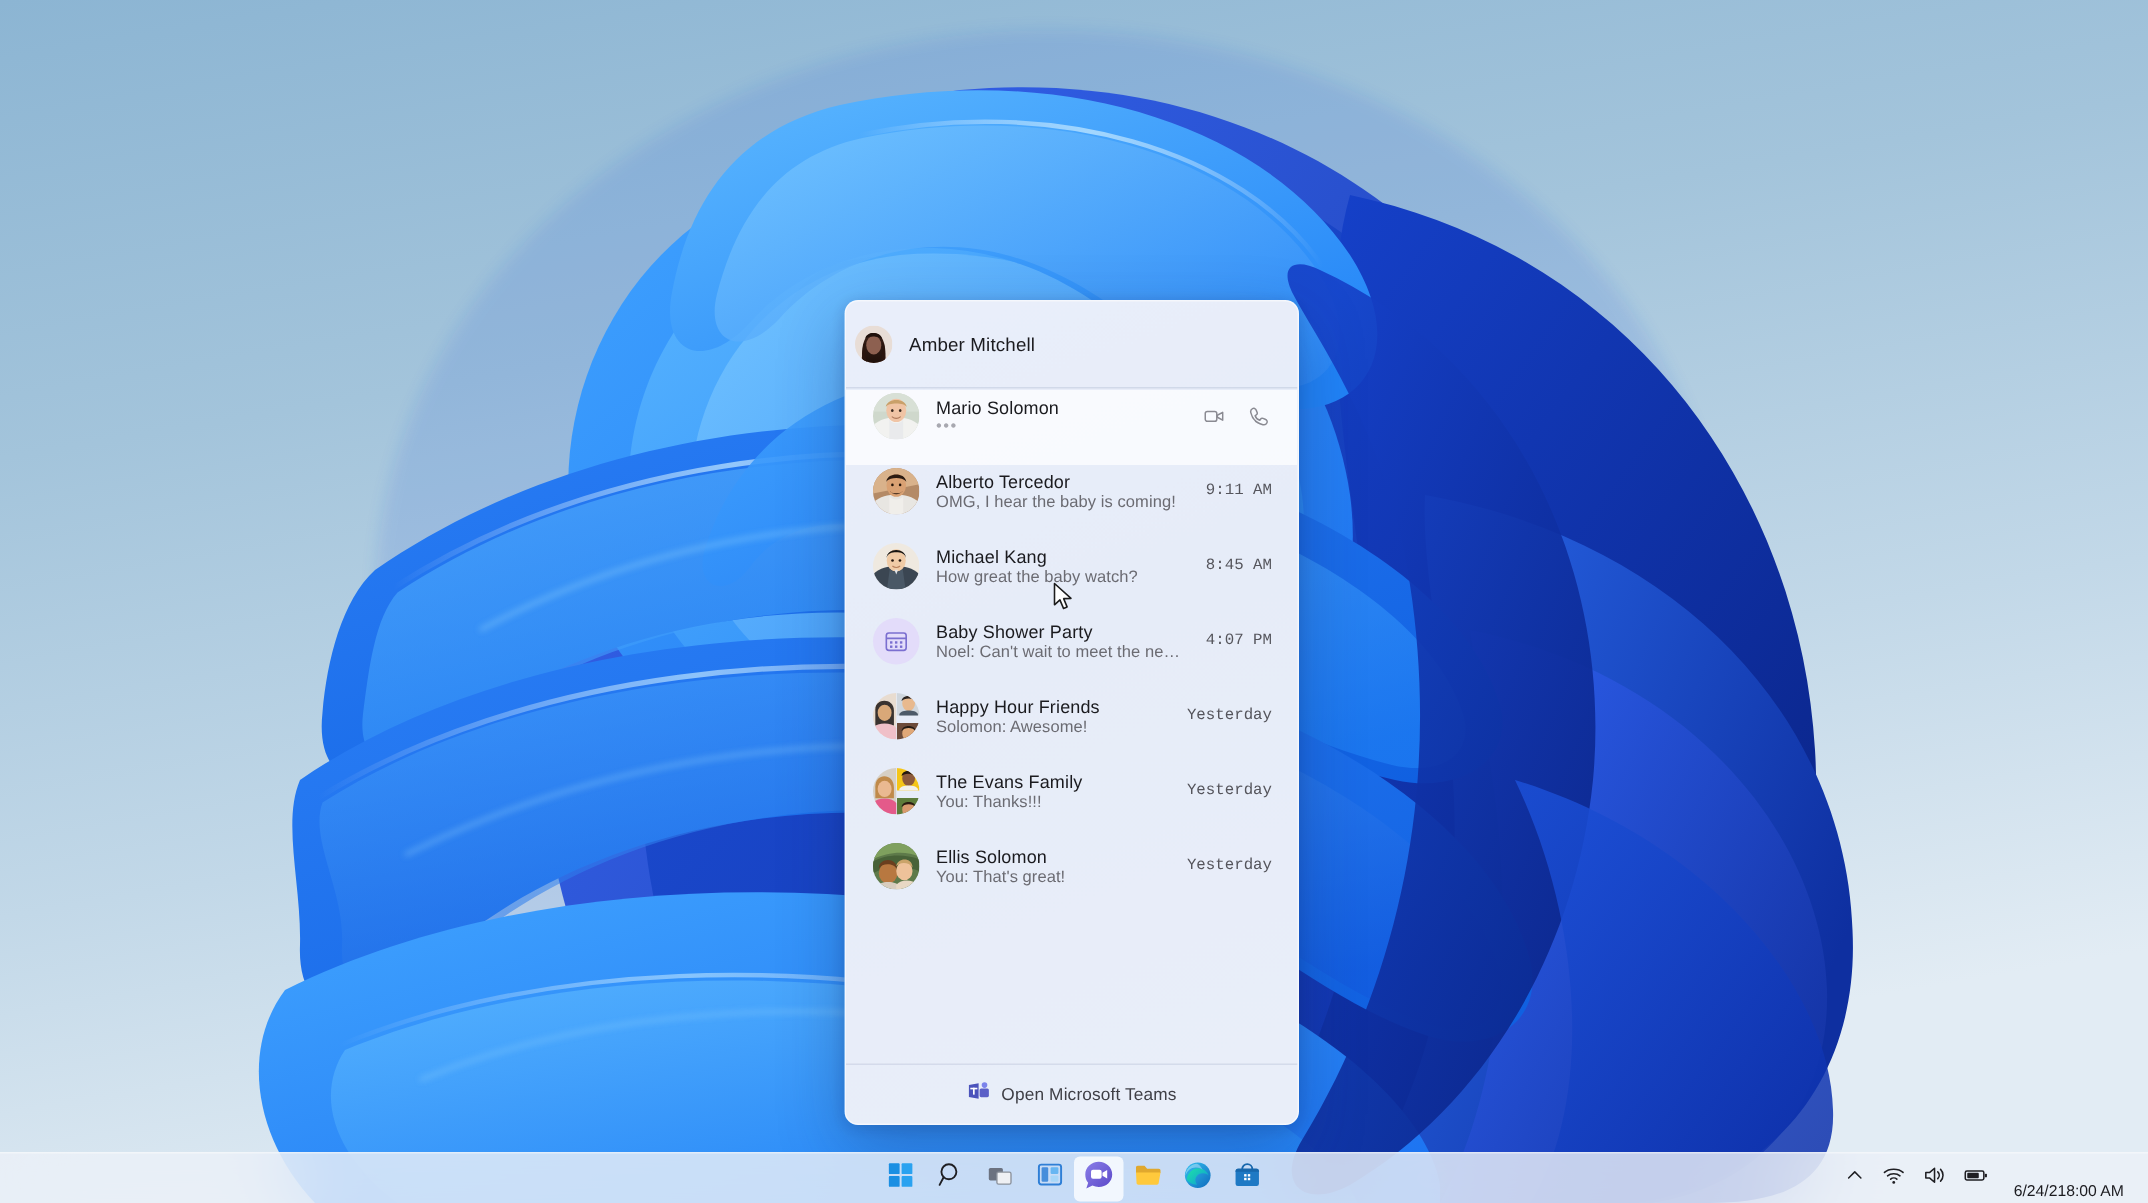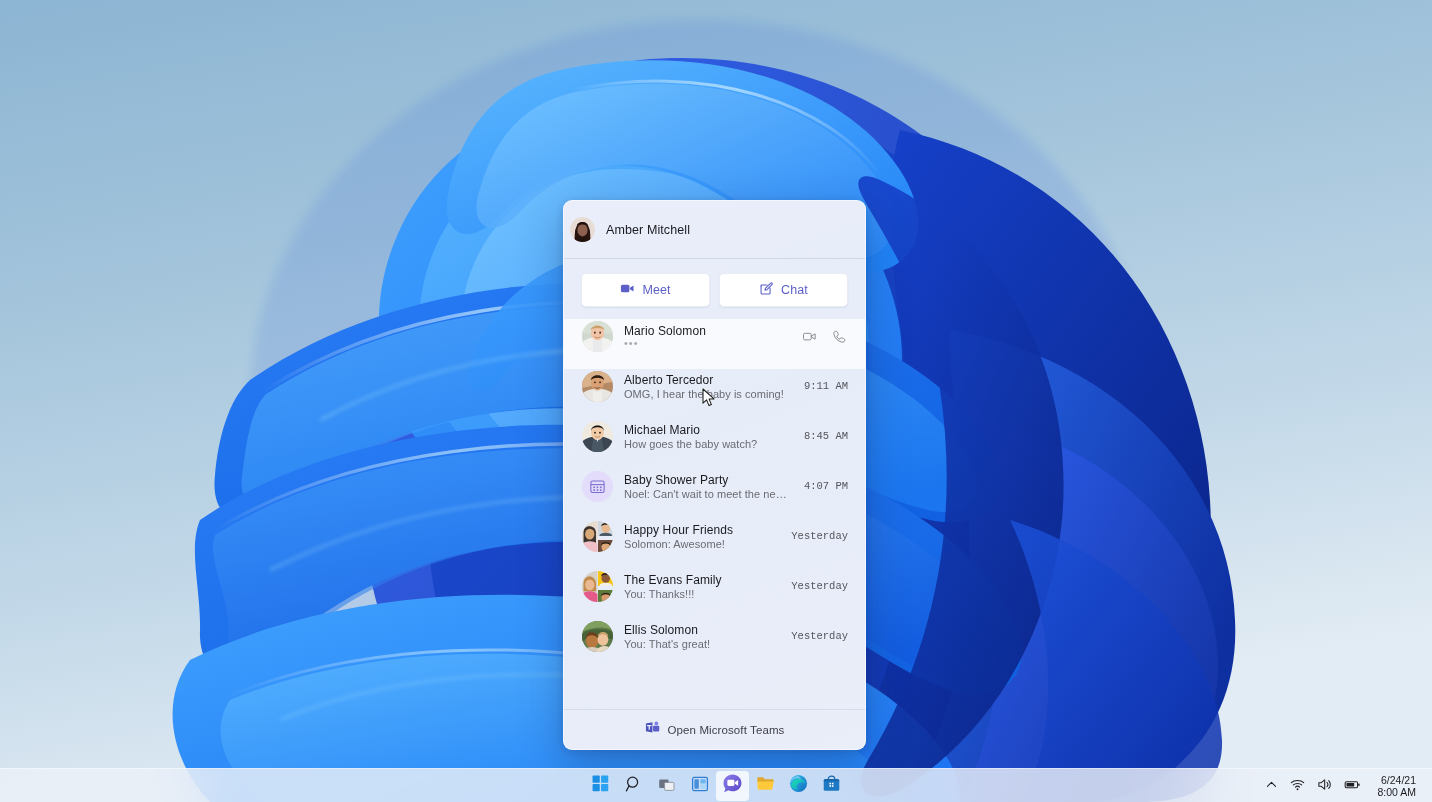--- a/index.html
+++ b/index.html
@@ -98,21 +98,21 @@
   .tb-btn.highlight { background:rgba(255,255,255,0.78); }
   #tray {
     position:absolute; right:8px; top:0; height:34px;
     display:flex; align-items:center; gap:0px;
   }
   .tray-btn {
     height:28px; display:flex; align-items:center; justify-content:center;
     padding:0 6px; border-radius:4px; cursor:pointer;
   }
   #clock {
-    display:flex; flex-direction:column; align-items:flex-end; justify-content:center;
+    display:flex; flex-direction:row; align-items:flex-end; justify-content:center;
     padding:0 8px 0 10px; height:28px; border-radius:4px; cursor:pointer;
     font-size:10.5px; color:#1b1b1f; line-height:12px;
   }
 
   #cursor { position:absolute; left:702px; top:388px; pointer-events:none; }
 </style>
 </head>
 <body>
 
 <div id="desktop">
@@ -238,41 +238,20 @@
           <path d="M8 40 C 6 22 10 8 20 8 C 30 8 34 22 32 40 Z" fill="url(#ahair)"></path>
           <ellipse cx="20" cy="21" rx="8" ry="10" fill="#8d6050"></ellipse>
           <path d="M11 14 C 12 6 28 6 29 15 C 27 11 13 11 11 14 Z" fill="#1f100b"></path>
           <path d="M9 20 C 7 30 8 40 9 40 L 13 40 C 11 32 10 25 11 18 Z" fill="#2a150e"></path>
           <path d="M31 20 C 33 30 32 40 31 40 L 27 40 C 29 32 30 25 29 18 Z" fill="#2a150e"></path>
         </svg>
       </div>
       <div class="header-name">Amber Mitchell</div>
     </div>
 
-    <div class="action-row">
-      <div class="action-btn">
-        <span>
-          <svg width="15" height="15" viewBox="0 0 16 16">
-            <rect x="1" y="4" width="9" height="8" rx="1.6" fill="#5b5fc7"></rect>
-            <path d="M10.6 7.2 L14.4 4.8 L14.4 11.2 L10.6 8.8 Z" fill="#5b5fc7"></path>
-          </svg>
-        </span>
-        <span class="action-label">Meet</span>
-      </div>
-      <div class="action-btn">
-        <span>
-          <svg width="15" height="15" viewBox="0 0 16 16">
-            <path d="M2.2 5.2 L2.2 13 C 2.2 13.5 2.6 13.9 3.1 13.9 L10.9 13.9 C 11.4 13.9 11.8 13.5 11.8 13 L11.8 7.4" stroke="#5b5fc7" stroke-width="1.15" fill="none" stroke-linecap="round"></path>
-            <path d="M2.2 5.2 C 2.2 4.7 2.6 4.3 3.1 4.3 L8.6 4.3" stroke="#5b5fc7" stroke-width="1.15" fill="none" stroke-linecap="round"></path>
-            <path d="M13.6 2.1 L14.0 2.5 C 14.35 2.85 14.35 3.35 14.0 3.7 L8.3 9.4 L6.4 9.8 L6.8 7.9 L12.5 2.2 C 12.8 1.85 13.3 1.8 13.6 2.1 Z" stroke="#5b5fc7" stroke-width="1.15" fill="none" stroke-linejoin="round"></path>
-          </svg>
-        </span>
-        <span class="action-label">Chat</span>
-      </div>
-    </div>
 
 
     <div class="chat-list">
 
       <div class="chat-item active">
         <div class="avatar chat-avatar">
           <svg viewBox="0 0 40 40">
             <rect width="40" height="40" fill="#cfd8cc"></rect>
             <rect x="0" y="0" width="40" height="16" fill="#d8e0d6"></rect>
             <path d="M0 28 C 6 22 13 21 20 21 C 27 21 34 22 40 28 L 40 40 L 0 40 Z" fill="#f2f2f0"></path>
@@ -332,22 +311,22 @@
             <ellipse cx="20" cy="15" rx="8.2" ry="9.6" fill="#f0cba6"></ellipse>
             <path d="M11.6 13 C 12 3.6 28 3.6 28.4 13 C 27.5 9 24 8 20 8 C 16 8 12.5 9 11.6 13 Z" fill="#171512"></path>
             <ellipse cx="16.8" cy="15" rx="1.15" ry="1.1" fill="#23160e"></ellipse>
             <ellipse cx="23.2" cy="15" rx="1.15" ry="1.1" fill="#23160e"></ellipse>
             <path d="M17 20 C 18.6 21.4 21.4 21.4 23 20" stroke="#b9825e" stroke-width="1" fill="none" stroke-linecap="round"></path>
             <path d="M14.5 22 C 16.5 26 23.5 26 25.5 22 L 28 40 L 12 40 Z" fill="#4a5866"></path>
             <path d="M18.5 23 L20 27 L21.5 23 Z" fill="#e3e6ea"></path>
           </svg>
         </div>
         <div class="chat-text">
-          <div class="chat-name">Michael Mario</div>
-          <div class="chat-preview">How goes the baby watch?</div>
+          <div class="chat-name">Michael Kang</div>
+          <div class="chat-preview">How great the baby watch?</div>
         </div>
         <div class="chat-time">8:45 AM</div>
       </div>
 
       <div class="chat-item">
         <div class="cal-avatar">
           <svg width="17" height="17" viewBox="0 0 18 18">
             <rect x="2" y="3.2" width="14" height="12.2" rx="1.8" stroke="#7b6fd0" stroke-width="1.15" fill="none"></rect>
             <path d="M2 7 L16 7" stroke="#7b6fd0" stroke-width="1.15"></path>
             <rect x="4.6" y="9" width="1.7" height="1.7" fill="#7b6fd0"></rect>

